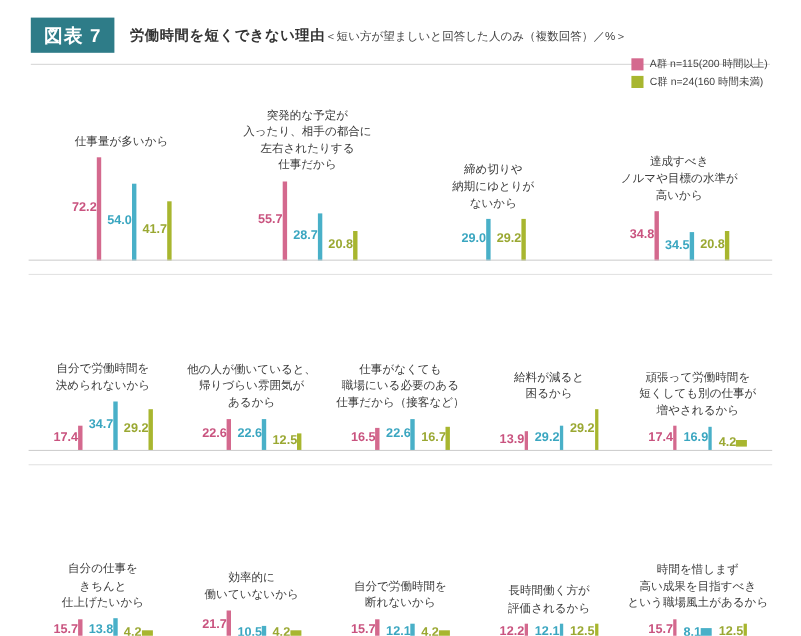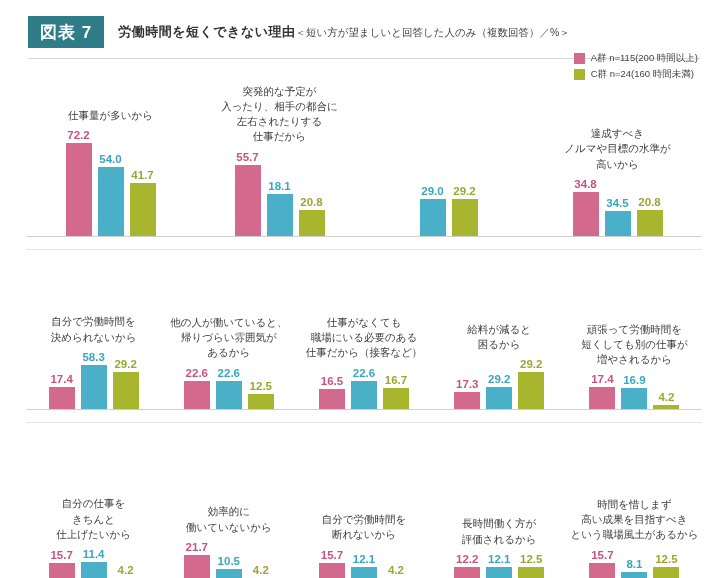--- a/index.html
+++ b/index.html
@@ -110,21 +110,21 @@
     white-space: pre-line;
   }
   .bars {
     display: flex;
     align-items: flex-end;
     gap: 6px;
     height: auto;
   }
   .bar-col {
     display: flex;
-    flex-direction: column;
+    flex-direction: row;
     justify-content: flex-end;
     align-items: center;
     width: 26px;
   }
   .bar-value {
     font-size: 11.5px;
     font-weight: bold;
     margin-bottom: 2px;
     white-space: nowrap;
   }
@@ -190,30 +190,33 @@
         <div class="group-label">突発的な予定が
 入ったり、相手の都合に
 左右されたりする
 仕事だから</div>
         <div class="bars">
           <div class="bar-col">
             <div class="bar-value v-a">55.7</div>
             <div class="bar" style="height: 72.41px; background: rgb(212, 105, 142);"></div>
           </div>
           <div class="bar-col">
-            <div class="bar-value v-b">18.1</div>
+            <div class="bar-value v-b">28.7</div>
             <div class="bar" style="height: 43.03px; background: rgb(73, 176, 200);"></div>
           </div>
           <div class="bar-col">
             <div class="bar-value v-c">20.8</div>
             <div class="bar" style="height: 27.04px; background: rgb(168, 182, 47);"></div>
           </div>
         </div>
       </div>
       <div class="group">
+        <div class="group-label">締め切りや
+納期にゆとりが
+ないから</div>
         <div class="bars">
           <div class="bar-col">
             <div class="bar-value v-b">29.0</div>
             <div class="bar" style="height: 37.7px; background: rgb(73, 176, 200);"></div>
           </div>
           <div class="bar-col">
             <div class="bar-value v-c">29.2</div>
             <div class="bar" style="height: 37.96px; background: rgb(168, 182, 47);"></div>
           </div>
         </div>
@@ -246,21 +249,21 @@
   <div class="band-inner">
       <div class="group">
         <div class="group-label">自分で労働時間を
 決められないから</div>
         <div class="bars">
           <div class="bar-col">
             <div class="bar-value v-a">17.4</div>
             <div class="bar" style="height: 22.62px; background: rgb(212, 105, 142);"></div>
           </div>
           <div class="bar-col">
-            <div class="bar-value v-b">58.3</div>
+            <div class="bar-value v-b">34.7</div>
             <div class="bar" style="height: 45.11px; background: rgb(73, 176, 200);"></div>
           </div>
           <div class="bar-col">
             <div class="bar-value v-c">29.2</div>
             <div class="bar" style="height: 37.96px; background: rgb(168, 182, 47);"></div>
           </div>
         </div>
       </div>
       <div class="group">
         <div class="group-label">他の人が働いていると、
@@ -298,21 +301,21 @@
             <div class="bar-value v-c">16.7</div>
             <div class="bar" style="height: 21.71px; background: rgb(168, 182, 47);"></div>
           </div>
         </div>
       </div>
       <div class="group">
         <div class="group-label">給料が減ると
 困るから</div>
         <div class="bars">
           <div class="bar-col">
-            <div class="bar-value v-a">17.3</div>
+            <div class="bar-value v-a">13.9</div>
             <div class="bar" style="height: 18.07px; background: rgb(212, 105, 142);"></div>
           </div>
           <div class="bar-col">
             <div class="bar-value v-b">29.2</div>
             <div class="bar" style="height: 23.01px; background: rgb(73, 176, 200);"></div>
           </div>
           <div class="bar-col">
             <div class="bar-value v-c">29.2</div>
             <div class="bar" style="height: 37.96px; background: rgb(168, 182, 47);"></div>
           </div>
@@ -347,21 +350,21 @@
       <div class="group">
         <div class="group-label">自分の仕事を
 きちんと
 仕上げたいから</div>
         <div class="bars">
           <div class="bar-col">
             <div class="bar-value v-a">15.7</div>
             <div class="bar" style="height: 20.41px; background: rgb(212, 105, 142);"></div>
           </div>
           <div class="bar-col">
-            <div class="bar-value v-b">11.4</div>
+            <div class="bar-value v-b">13.8</div>
             <div class="bar" style="height: 20.93px; background: rgb(73, 176, 200);"></div>
           </div>
           <div class="bar-col">
             <div class="bar-value v-c">4.2</div>
             <div class="bar" style="height: 5.46px; background: rgb(168, 182, 47);"></div>
           </div>
         </div>
       </div>
       <div class="group">
         <div class="group-label">効率的に

